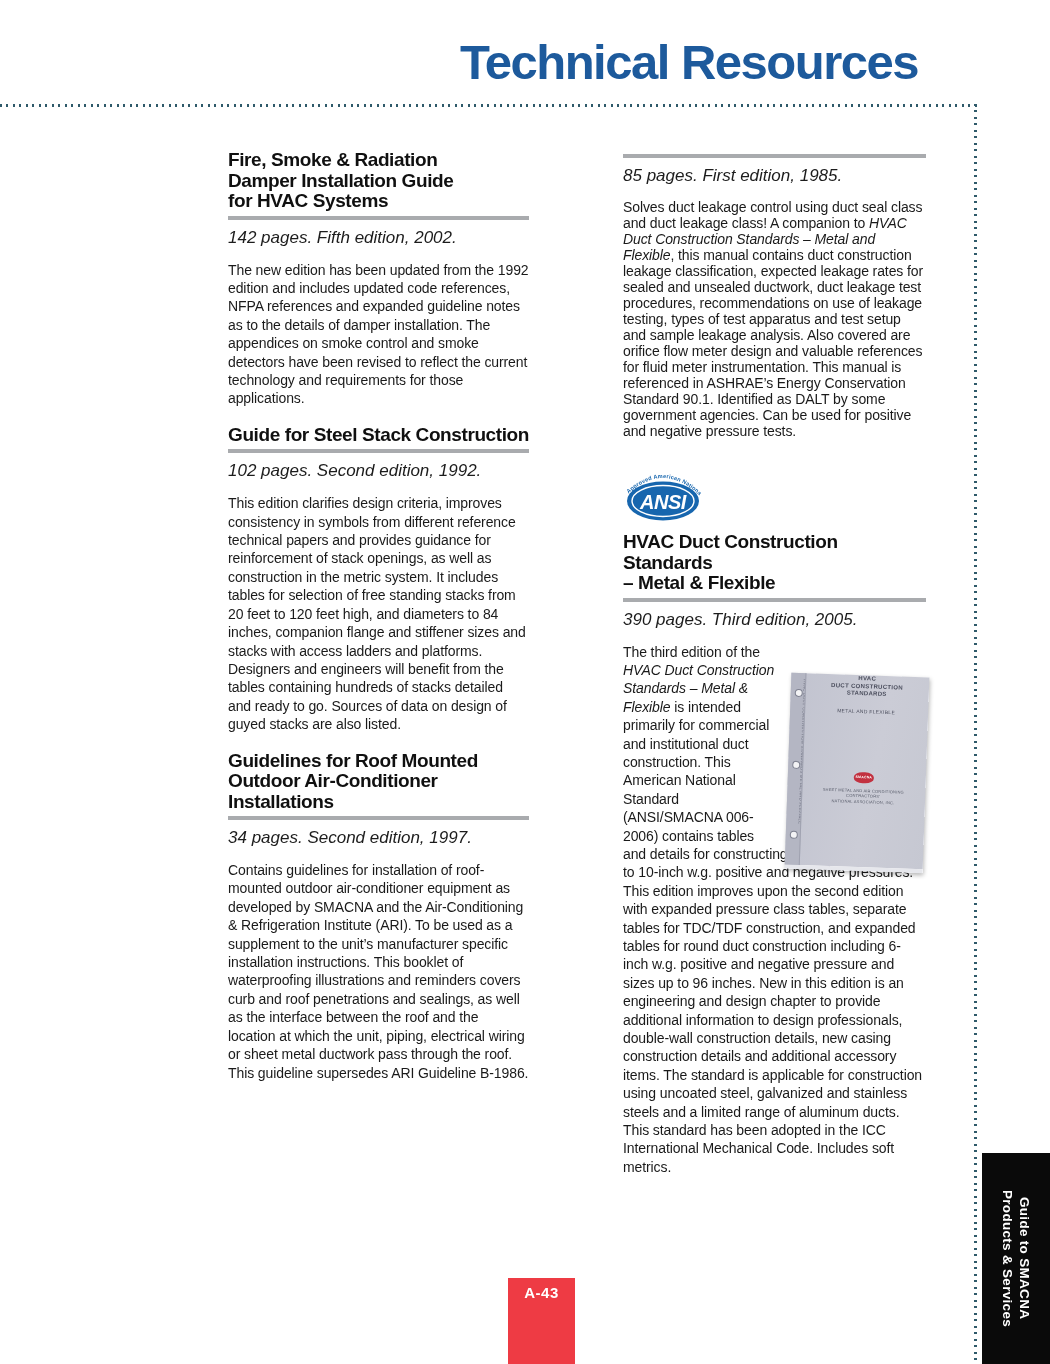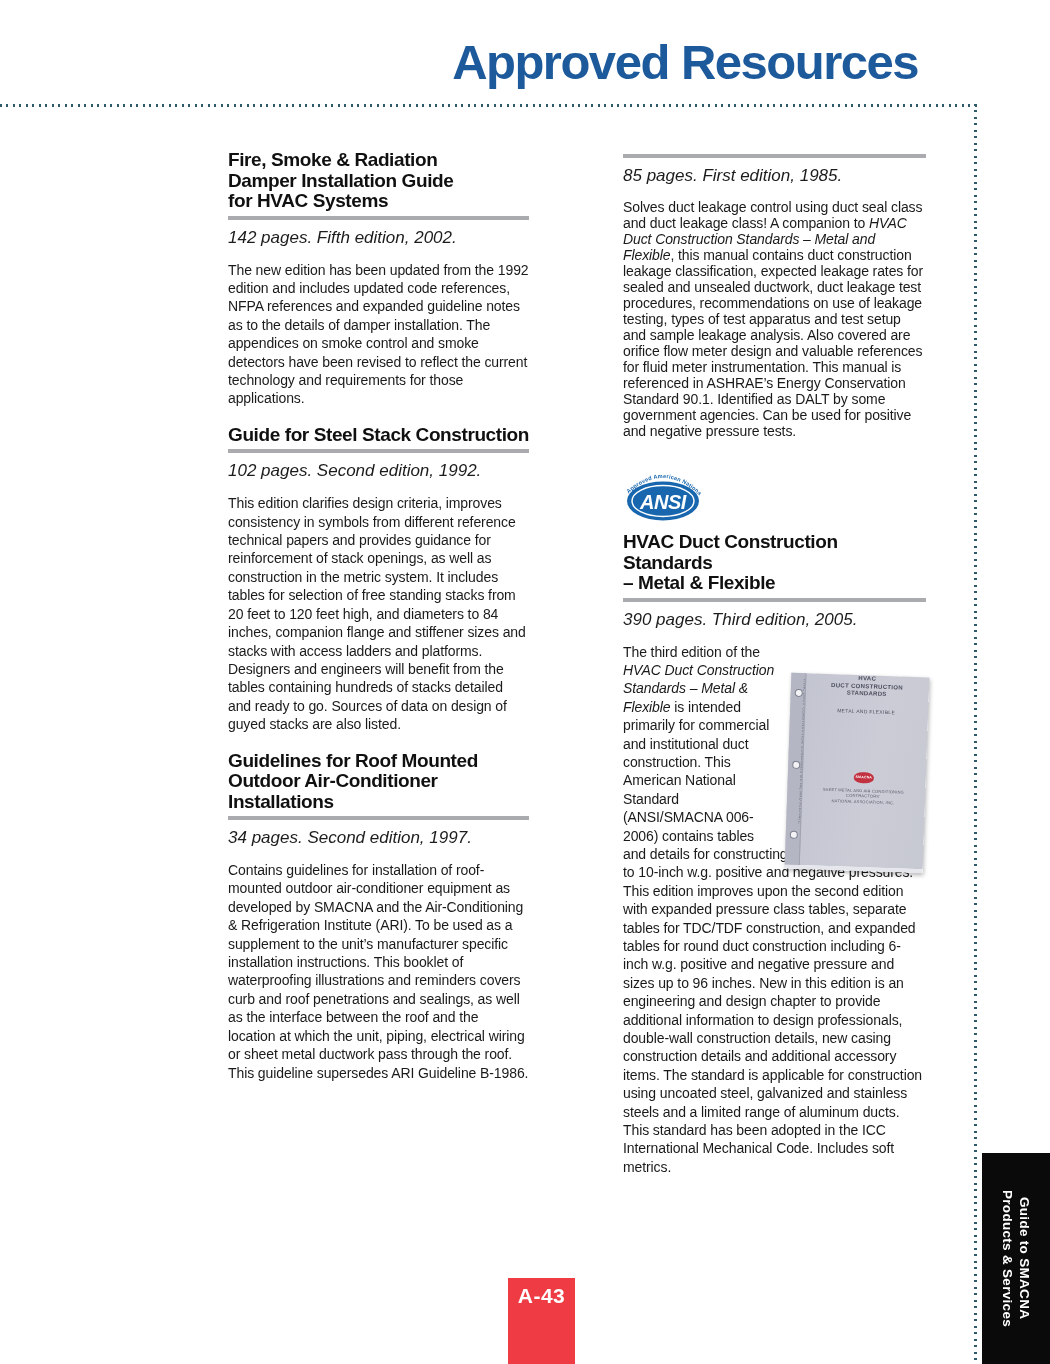--- a/index.html
+++ b/index.html
@@ -62,39 +62,39 @@
     width:20px;height:11px;background:#c23140;border-radius:45%;
     margin:52px auto 0;color:#ffffff;font-size:3.5px;line-height:11px;
     text-align:center;font-weight:bold;letter-spacing:0.2px;
   }
   .book-bottom{font-size:4px;line-height:5.5px;text-align:center;color:#565a68;margin-top:5px;letter-spacing:0.2px;}
   
   .pagebox{
     position:absolute;left:508px;top:1278px;width:67px;height:86px;
     background:#ee3b44;color:#ffffff;text-align:center;
   }
-  .pagebox-label{font-size:21px;font-weight:bold;letter-spacing:0.5px;padding-top:6px;}
+  .pagebox-label{font-size:15px;font-weight:bold;letter-spacing:0.5px;padding-top:6px;}
   
   .side-tab{
     position:absolute;left:982px;top:1153px;width:68px;height:211px;
     background:#0a0a0a;display:flex;align-items:center;justify-content:center;
   }
   .side-tab-text{
     writing-mode:vertical-rl;
     color:#ffffff;font-weight:bold;font-size:13.5px;line-height:17px;
     letter-spacing:0.3px;text-align:center;white-space:nowrap;
   }
   .clearfix::after{content:"";display:block;clear:both;}
 </style>
 </head>
 <body>
 
 <div class="page">
 
-  <div class="page-title">Approved Resources</div>
+  <div class="page-title">Technical Resources</div>
   <div class="dots-h"></div>
   <div class="dots-v"></div>
 
   <div class="col col-left">
 
     <div class="sec">
       <div class="sec-title">
         <div>Fire, Smoke &amp; Radiation</div>
         <div>Damper Installation Guide</div>
         <div>for HVAC Systems</div>

